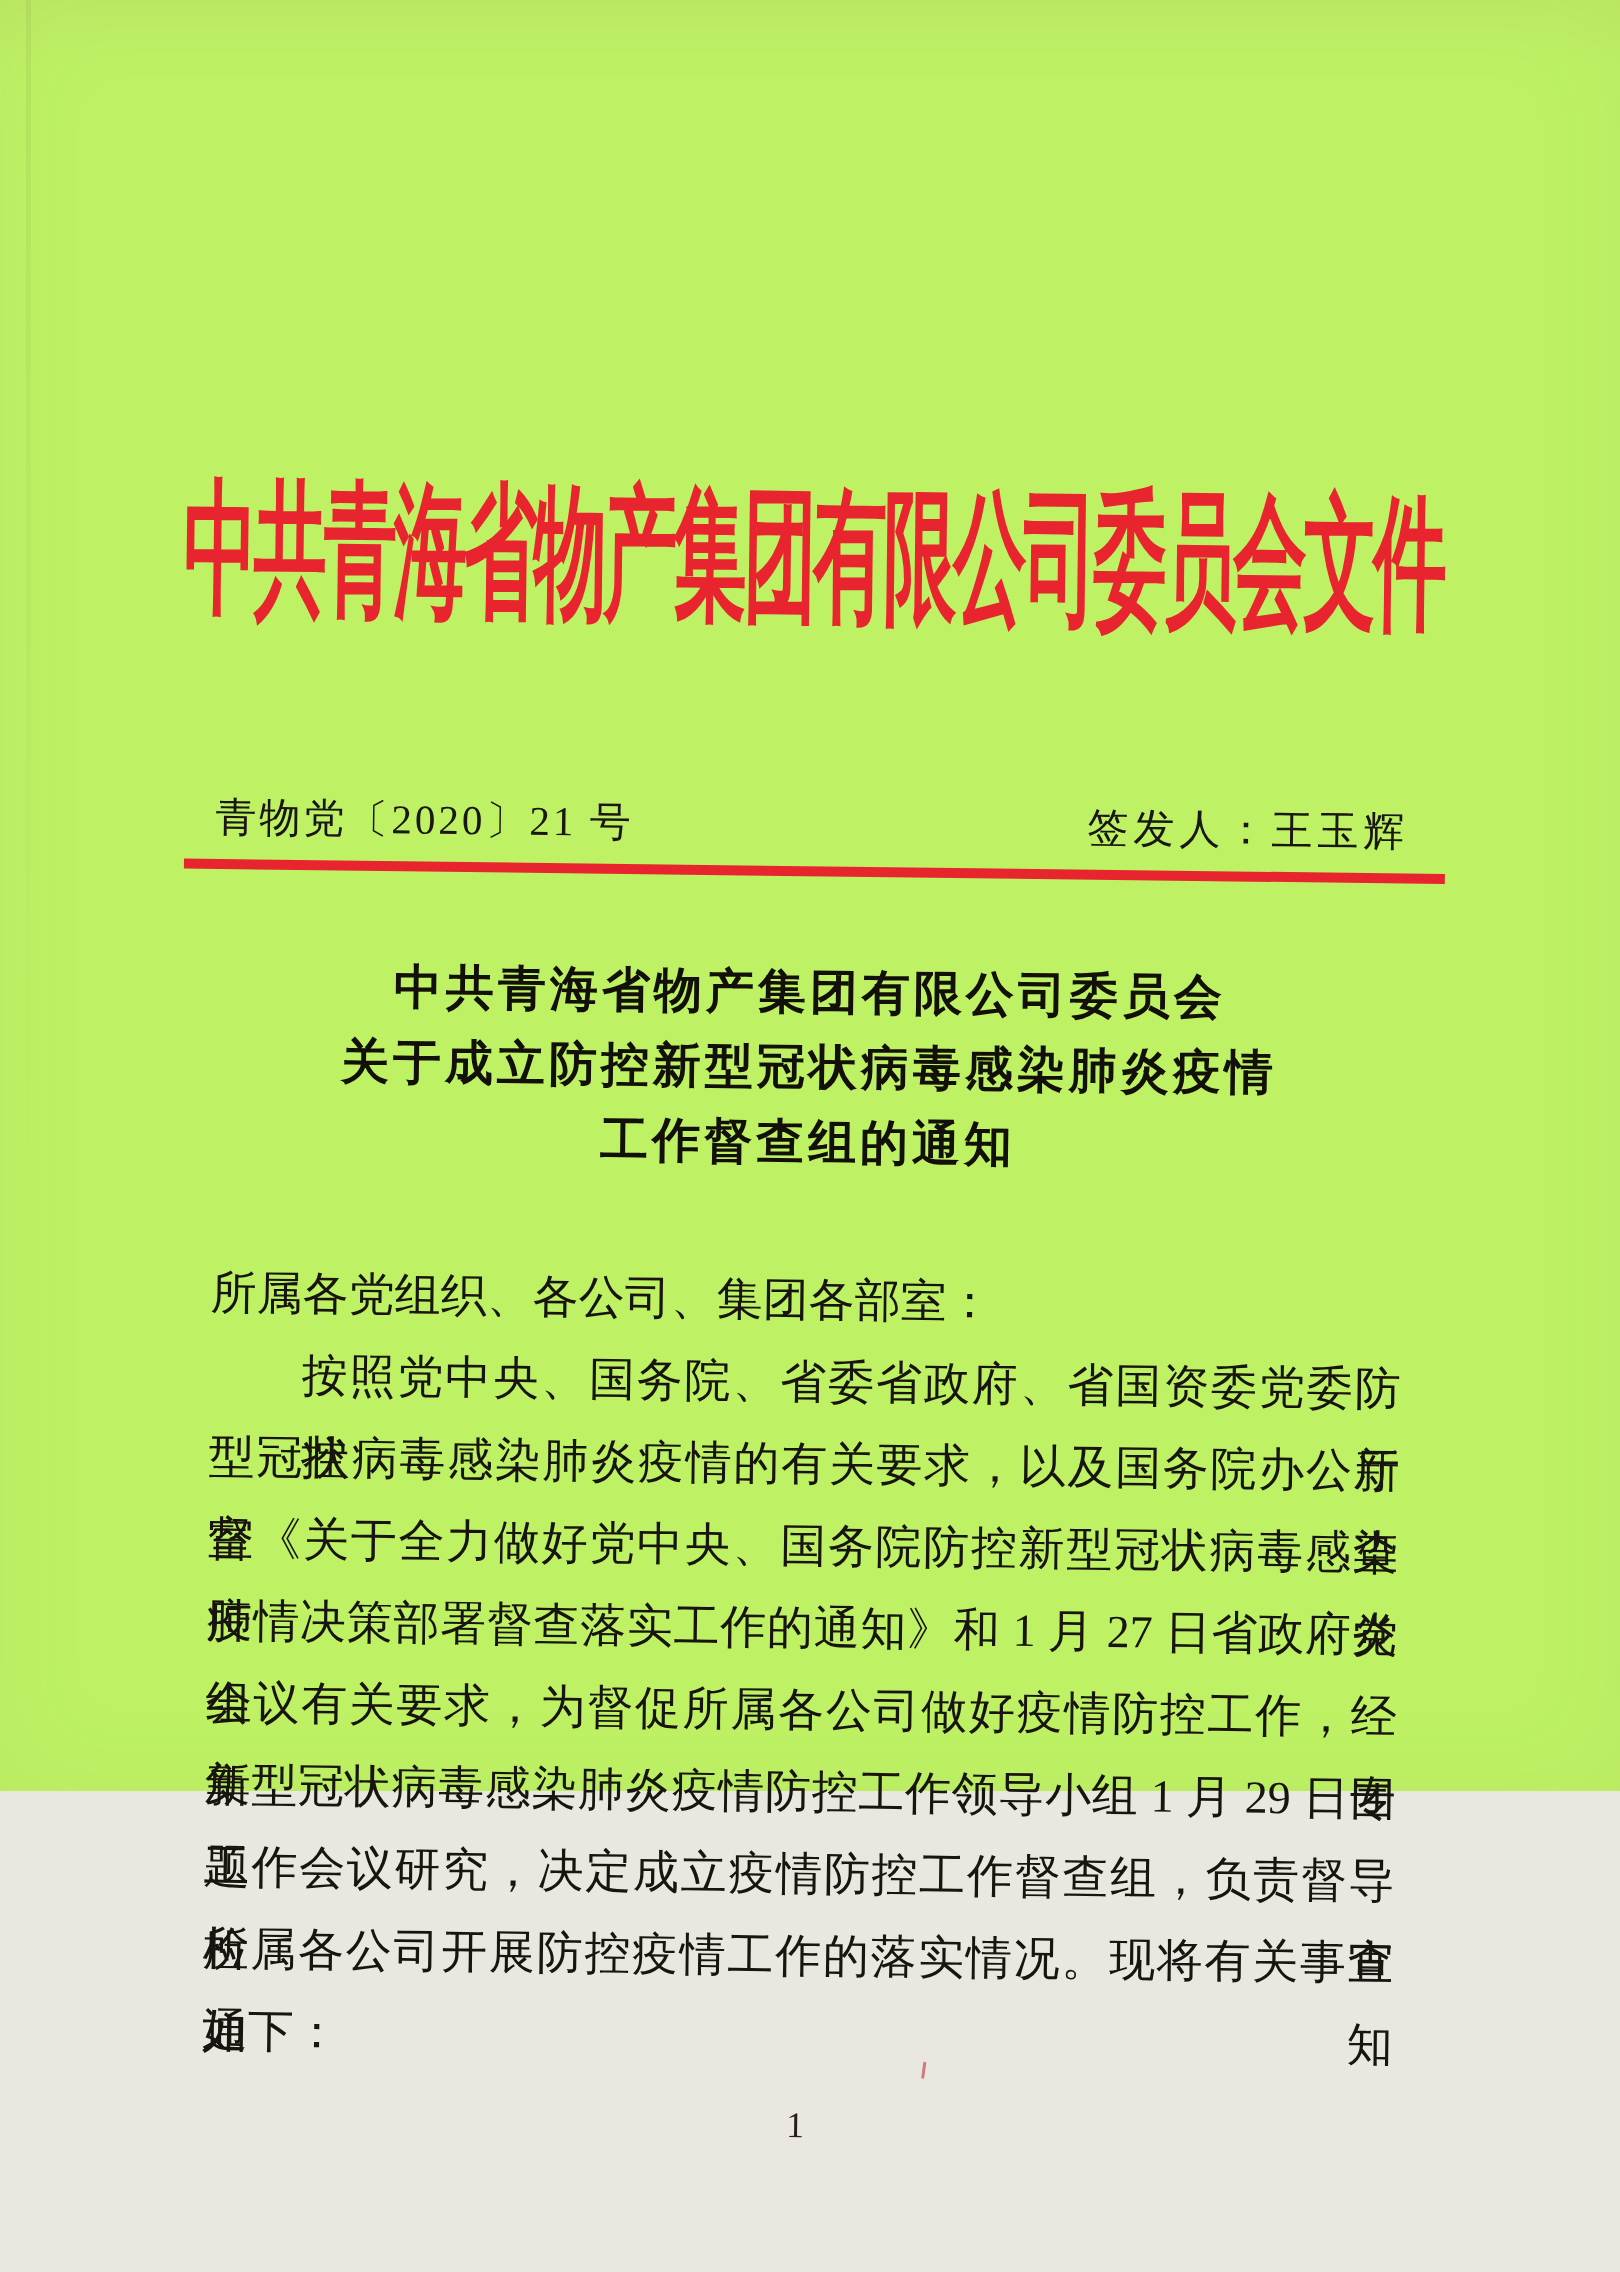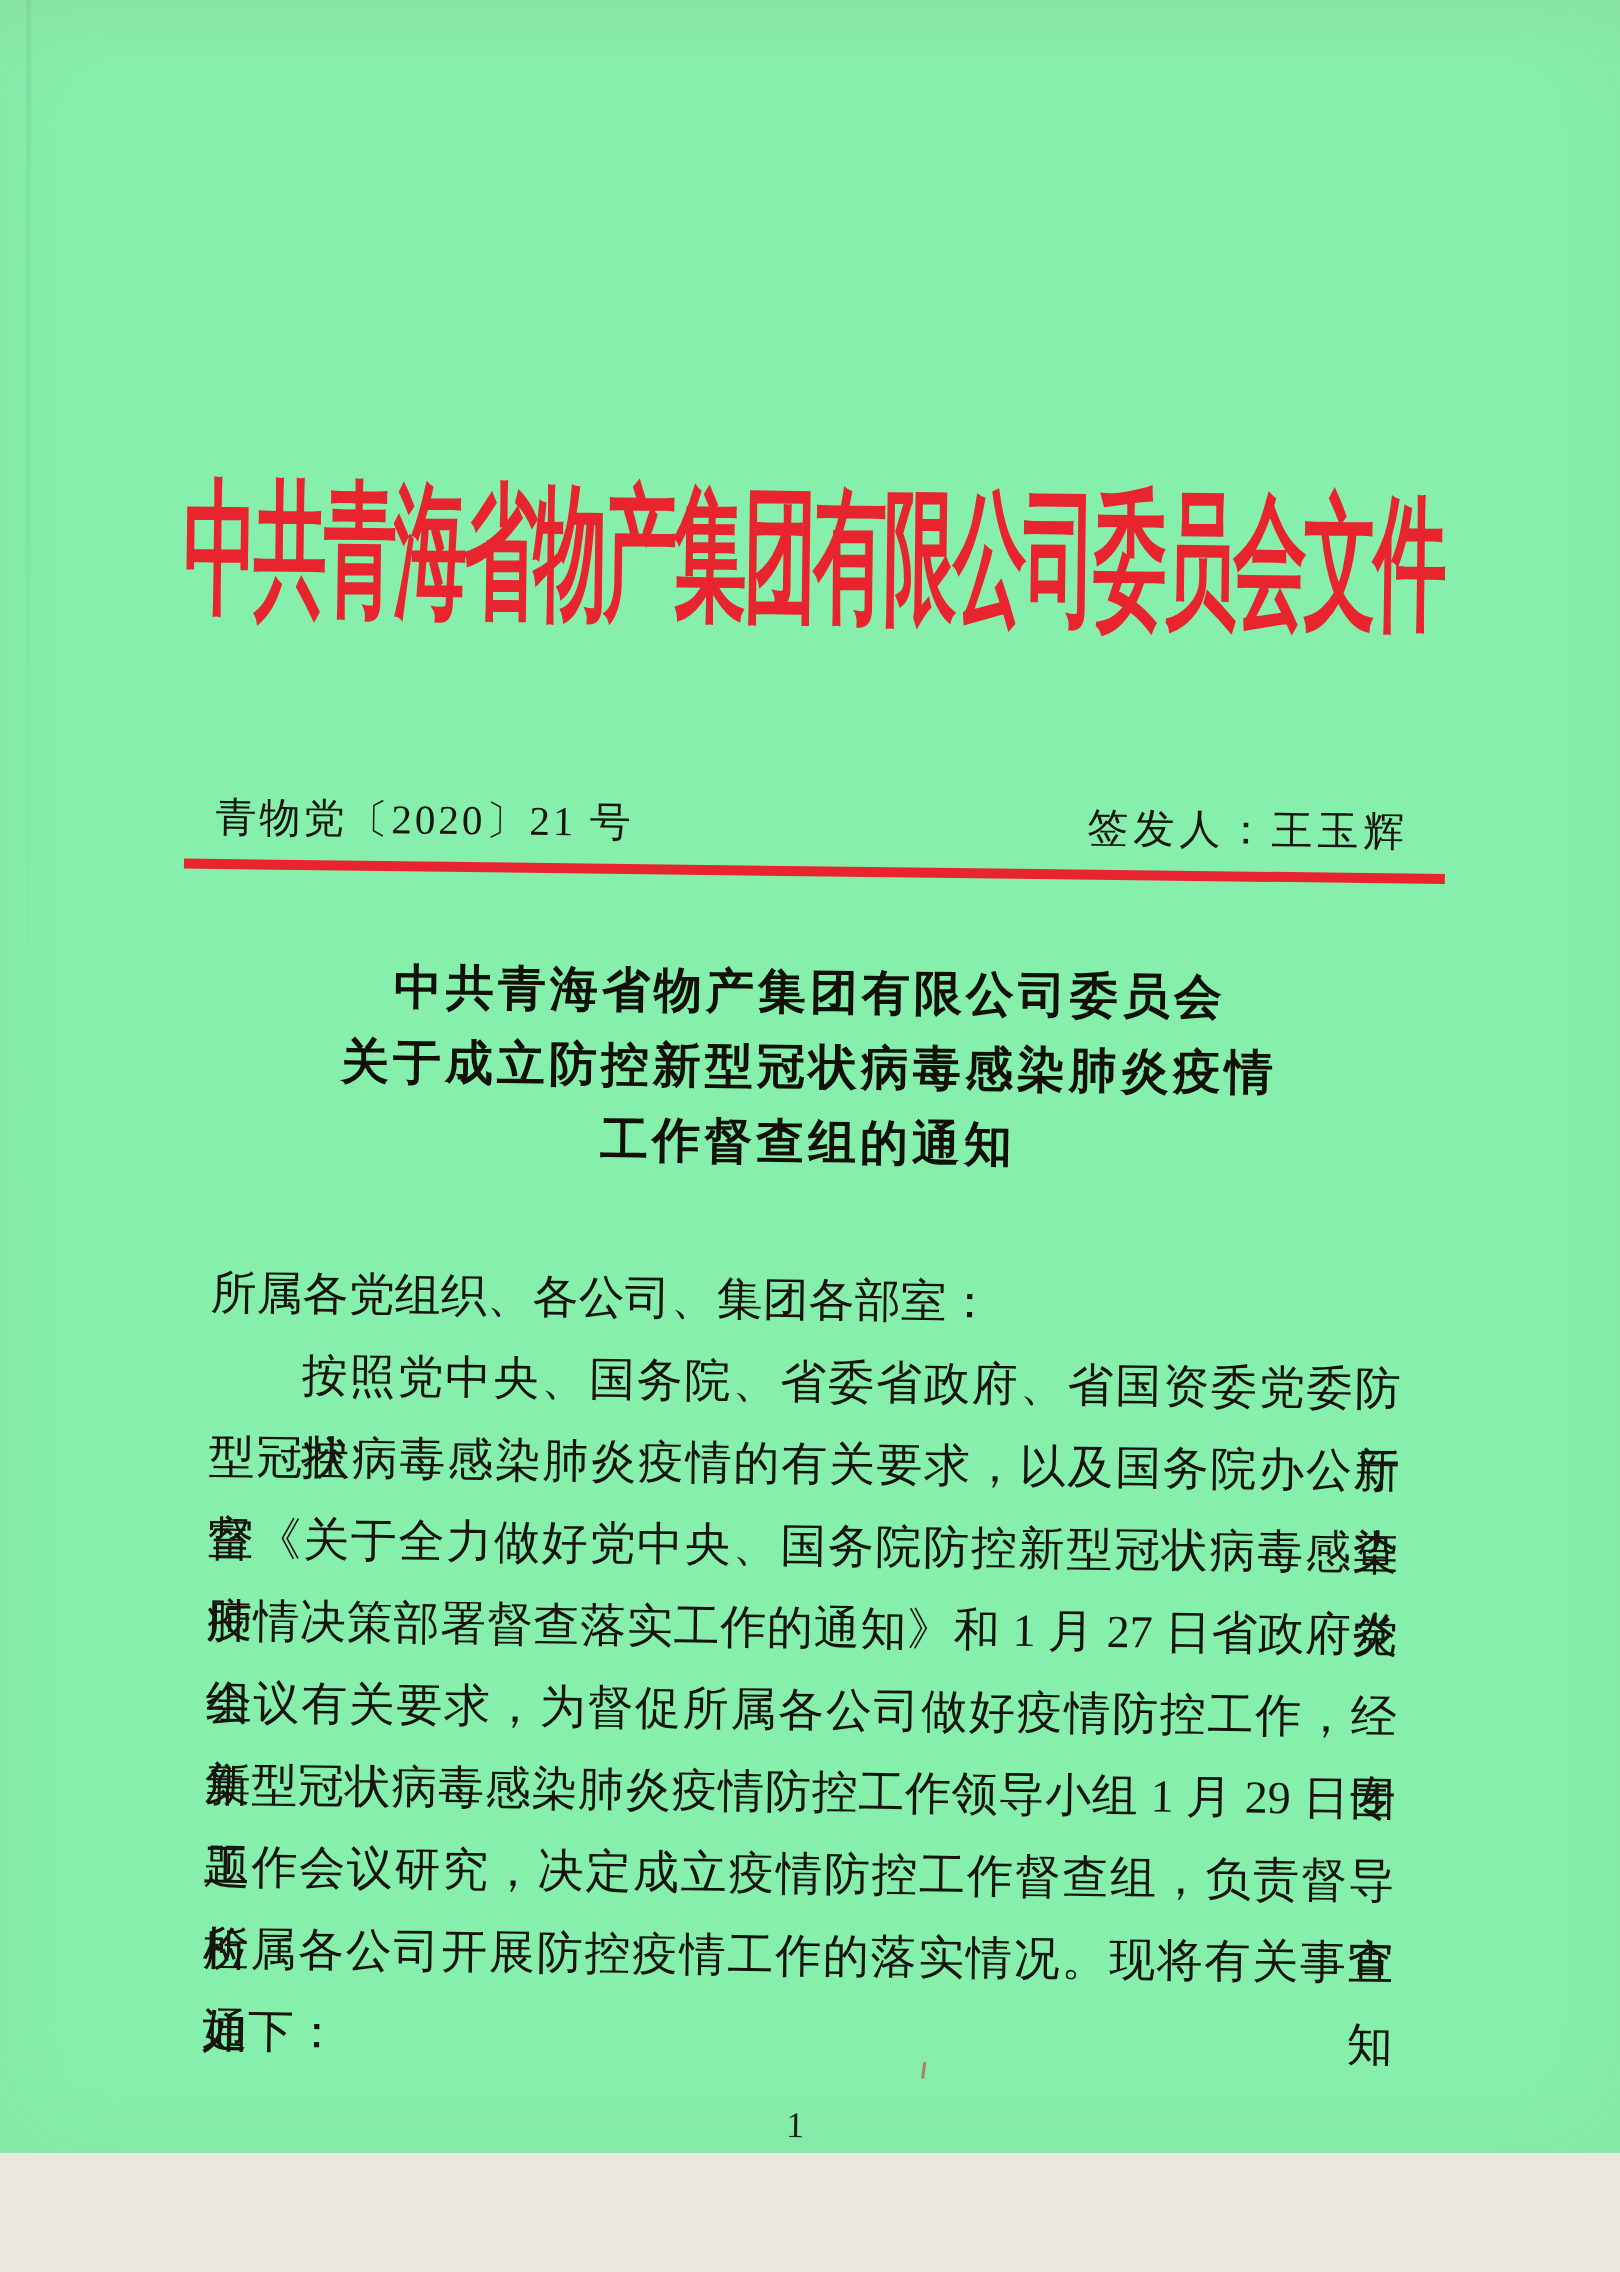--- a/index.html
+++ b/index.html
@@ -6,22 +6,22 @@
     margin: 0;
     padding: 0;
     width: 1621px;
     height: 2273px;
     overflow: hidden;
     background: #e9e7e0;
   }
   .page {
     position: relative;
     width: 1621px;
-    height: 2153px;
-    background: #86efac;
+    height: 1791px;
+    background: #bef264;
     font-family: "Liberation Serif", "DejaVu Serif", serif;
     color: #1a1611;
     box-shadow: inset 0 0 109px rgba(90, 80, 60, 0.05);
   }
   
   .page::before {
     content: "";
     position: absolute;
     left: 26px; top: 0;
     width: 5px; height: 1233px;

